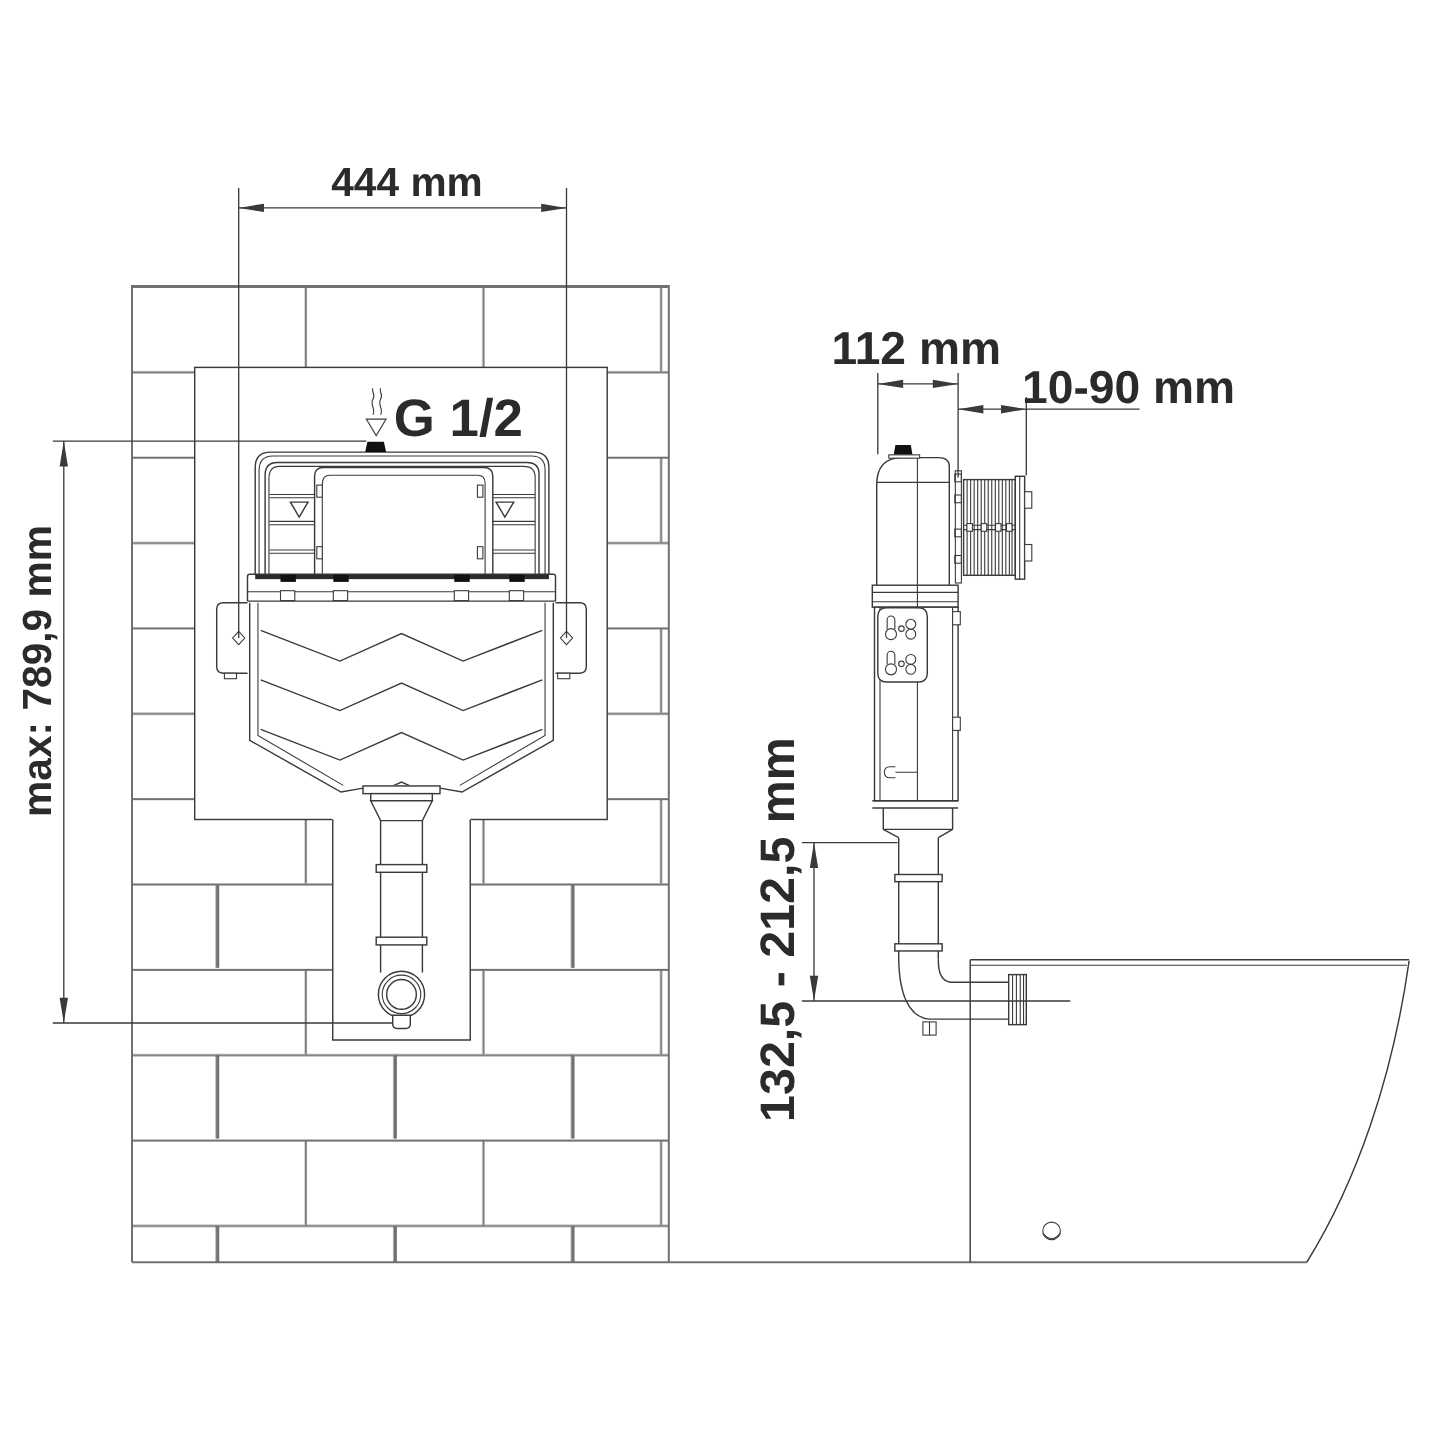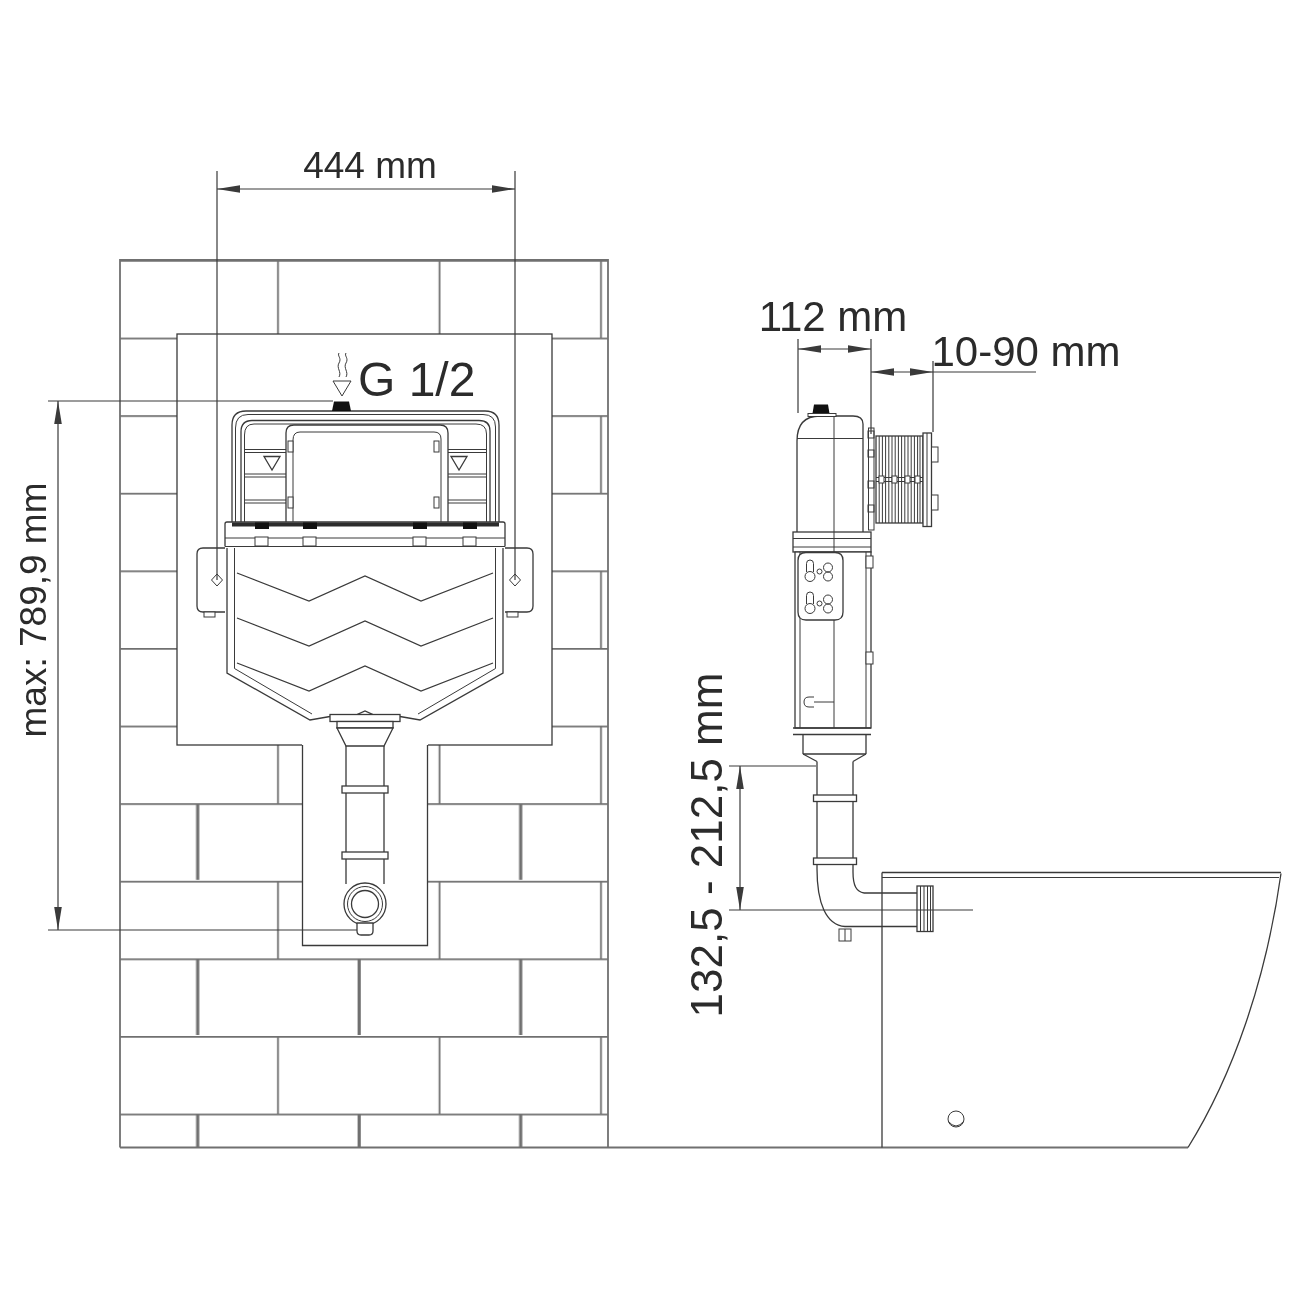--- a/index.html
+++ b/index.html
@@ -1,17 +1,17 @@
 <!DOCTYPE html>
 <html><head>
 <meta charset="utf-8">
 <style>
   html,body{margin:0;padding:0;background:#ffffff;}
   .page{width:1300px;height:1300px;position:relative;background:#fff;overflow:hidden;
-        font-family:"Liberation Sans", sans-serif;}
+        font-family:"Liberation Sans", sans-serif;font-weight:bold;}
   svg{display:block;}
   
   .part{stroke:#3a3a3a;stroke-width:1.3;fill:none;stroke-linecap:butt;}
   .part-thin{stroke:#3a3a3a;stroke-width:1;fill:none;}
   .wall{stroke:#707070;stroke-width:1.8;fill:none;}
   .dim{stroke:#3a3a3a;stroke-width:1.2;fill:none;}
   .arrow{fill:#3a3a3a;stroke:none;}
   .solid{fill:#111111;stroke:none;}
   .whitefill{fill:#ffffff;}
   .dimtext{fill:#2b2b2b;}

